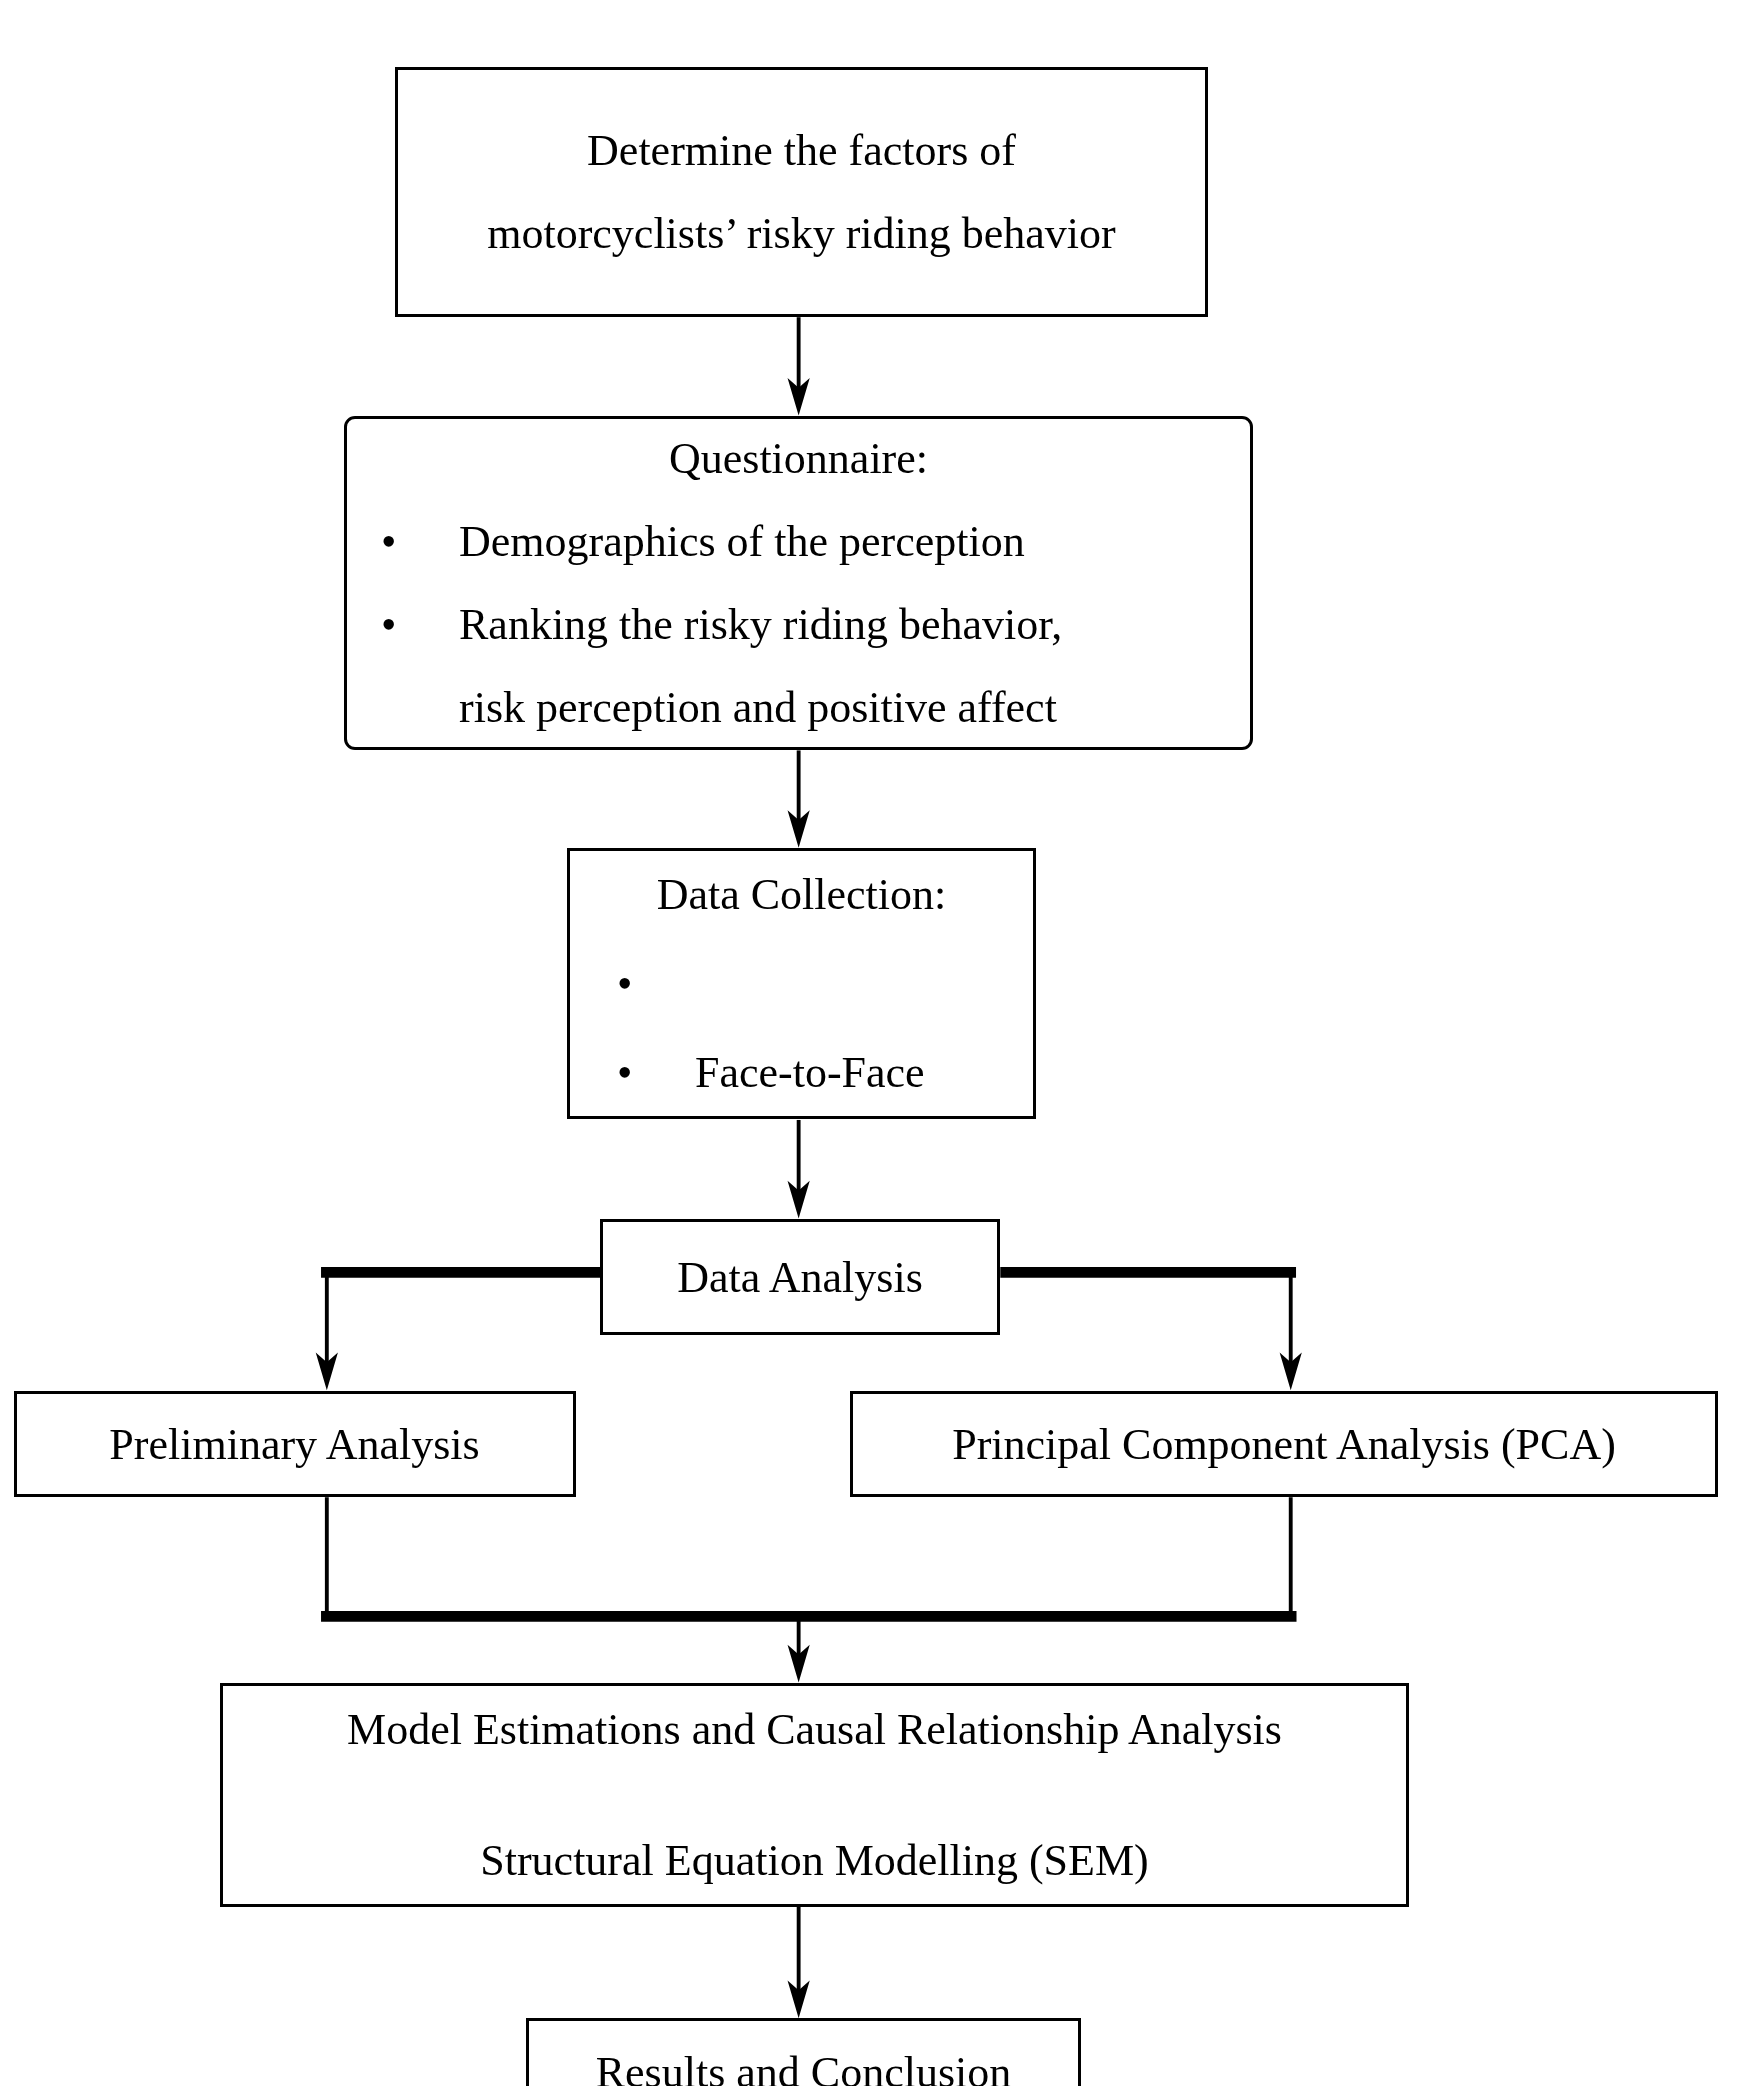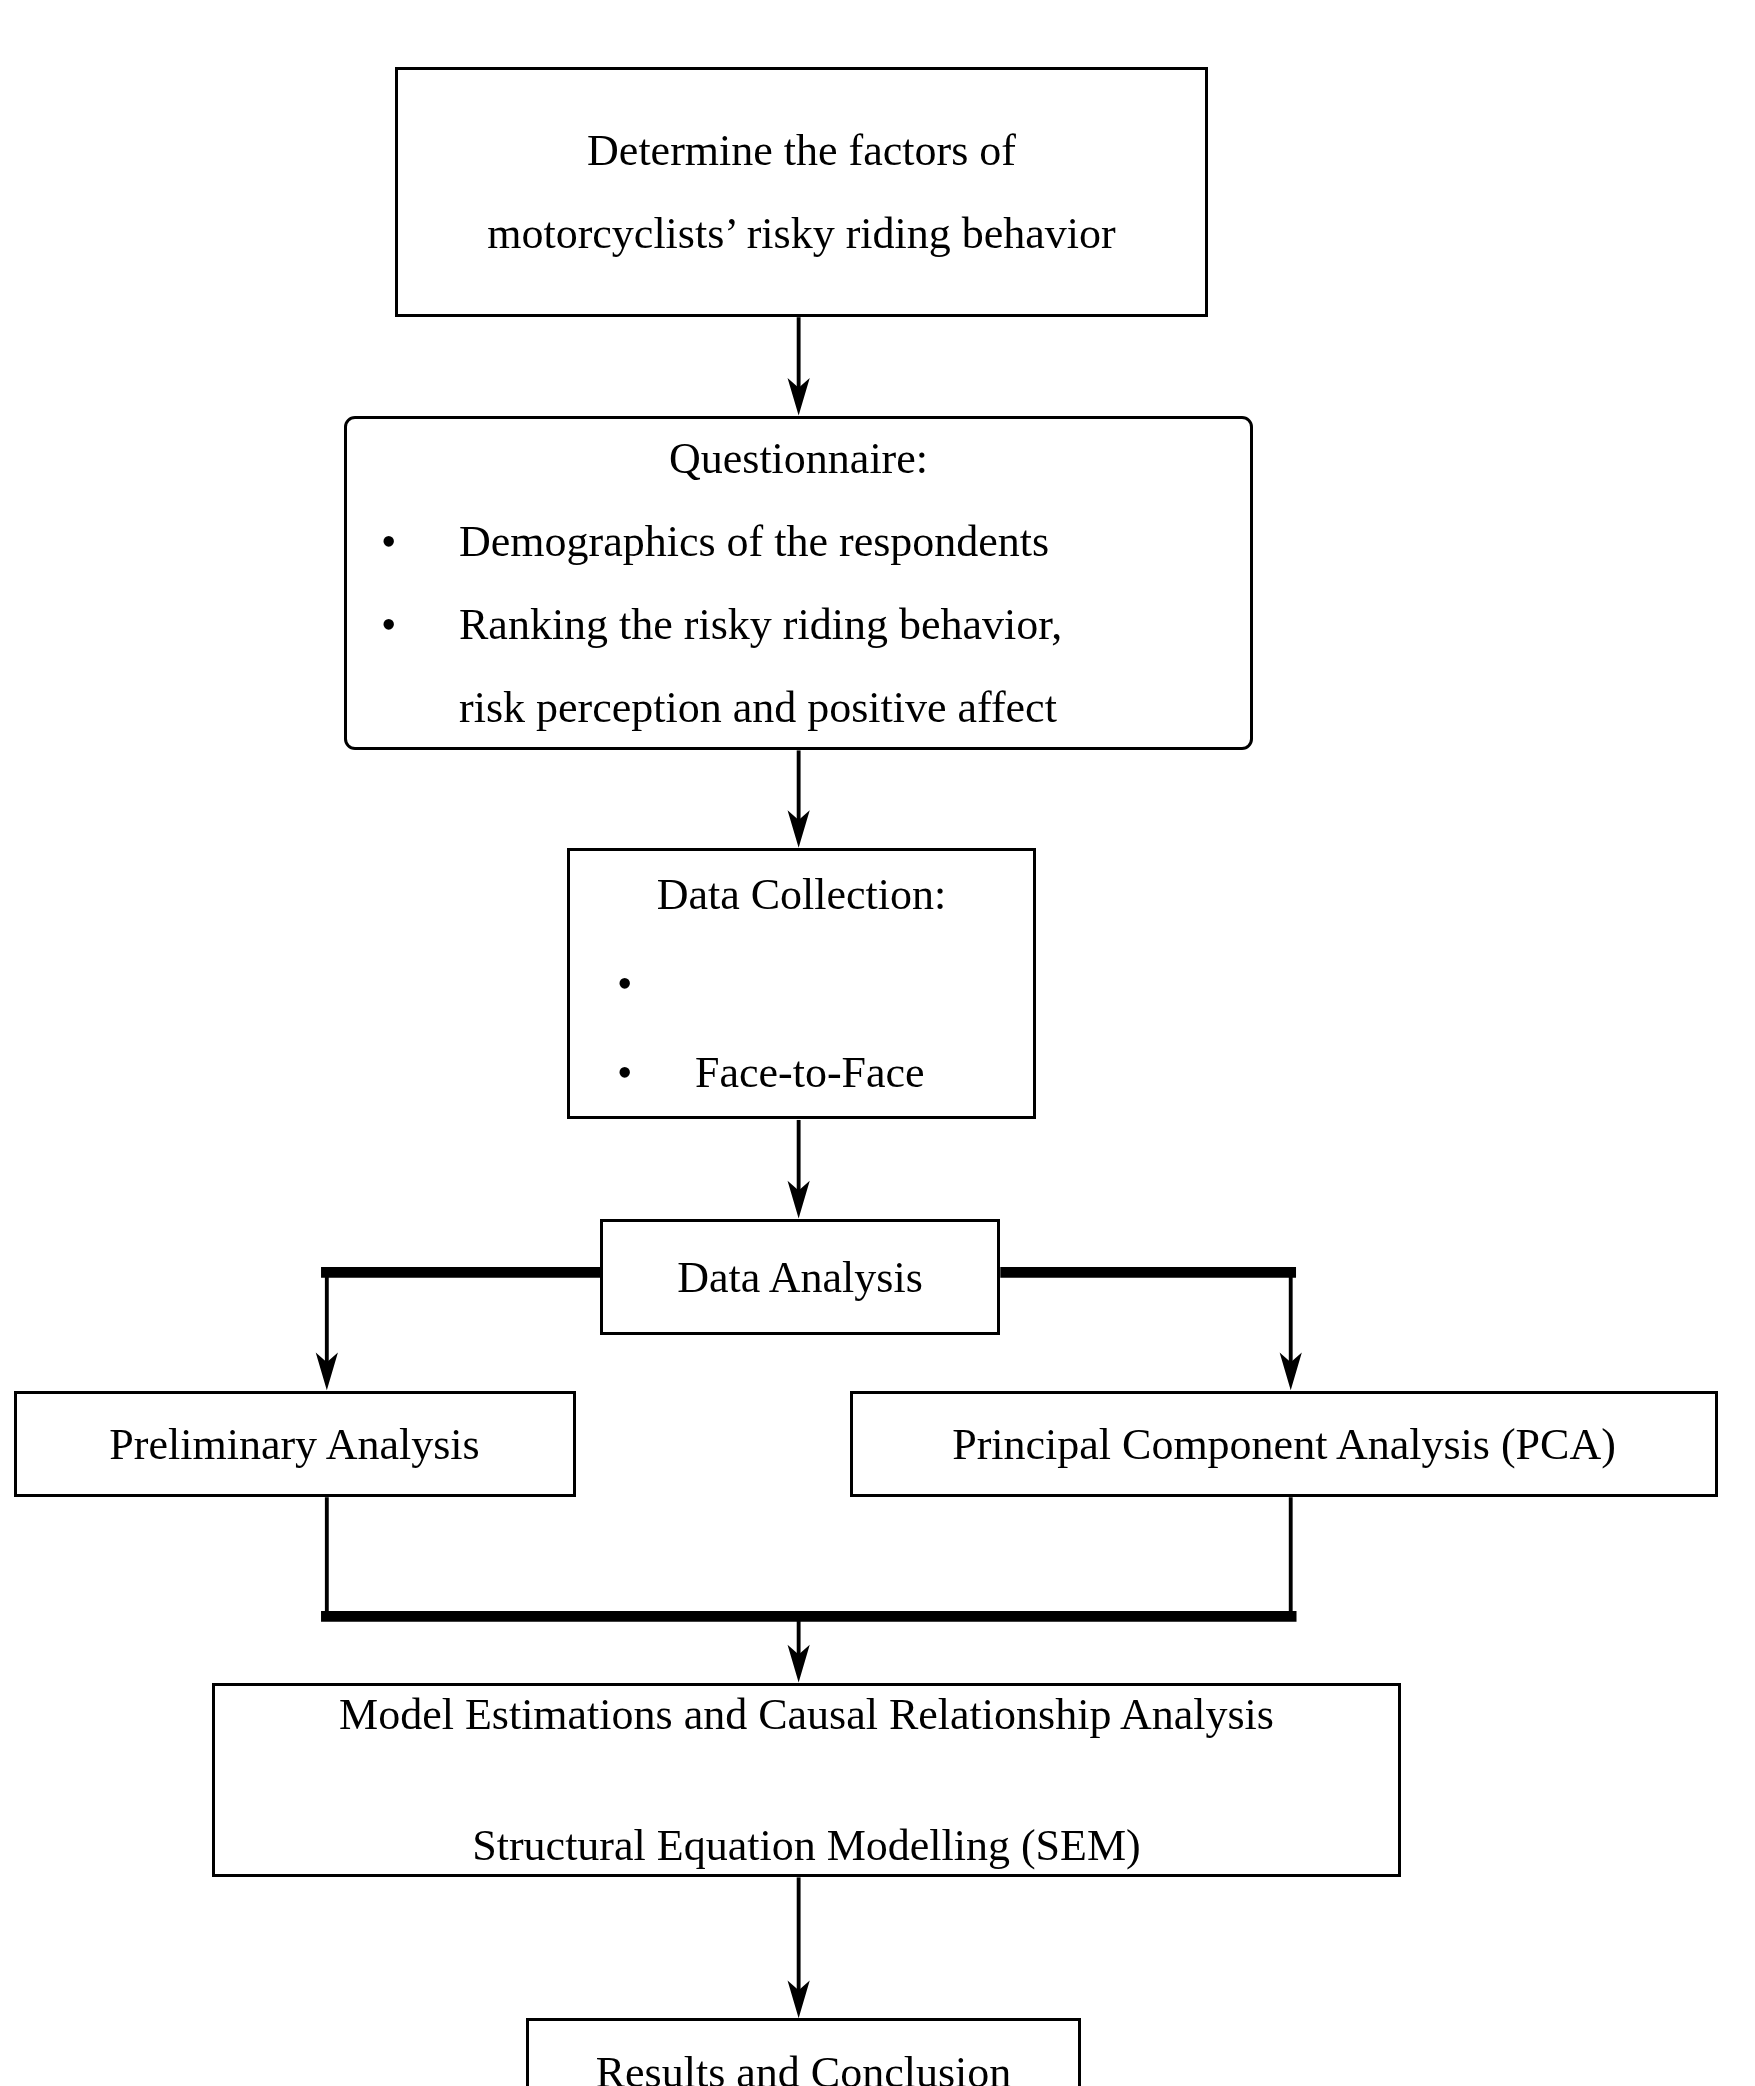--- a/index.html
+++ b/index.html
@@ -24,21 +24,21 @@
     font-size:44px;line-height:83px;
   }
   .node .line{display:block;}
   .center{text-align:center;}
   .box-determine{left:395px;top:19.3px;width:813px;height:250px;}
   .box-questionnaire{left:344px;top:368px;width:909px;height:334px;border-radius:11px;}
   .box-collection{left:567px;top:800px;width:469px;height:271px;line-height:89px;}
   .box-analysis{left:600px;top:1171px;width:400px;height:116px;}
   .box-preliminary{left:13.5px;top:1343px;width:562px;height:106px;}
   .box-pca{left:850px;top:1343px;width:868px;height:106px;}
-  .box-sem{left:212px;top:1635px;width:1189px;height:194px;line-height:95px;gap:36px;}
+  .box-sem{left:220px;top:1635px;width:1189px;height:224px;line-height:95px;gap:36px;}
   .box-results{left:526px;top:1970px;width:555px;height:109px;}
   .bullet-row{display:flex;align-items:flex-start;padding-left:34px;}
   .bullet-row-c{display:flex;align-items:flex-start;padding-left:47px;}
   .bullet-marker{flex:0 0 78px;}
   .bullet-text{flex:1 1 auto;}
 </style>
 </head>
 <body>
 
 <div class="canvas">
@@ -73,21 +73,21 @@
 
   <div class="node box-determine center">
     <span class="line">Determine the factors of</span>
     <span class="line">motorcyclists’ risky riding behavior</span>
   </div>
 
   <div class="node box-questionnaire">
     <div class="line center">Questionnaire:</div>
     <div class="bullet-row">
       <span class="bullet-marker">•</span>
-      <span class="bullet-text">Demographics of the respondents</span>
+      <span class="bullet-text">Demographics of the perception</span>
     </div>
     <div class="bullet-row">
       <span class="bullet-marker">•</span>
       <span class="bullet-text">
         <span class="line">Ranking the risky riding behavior,</span>
         <span class="line">risk perception and positive affect</span>
       </span>
     </div>
   </div>
 

